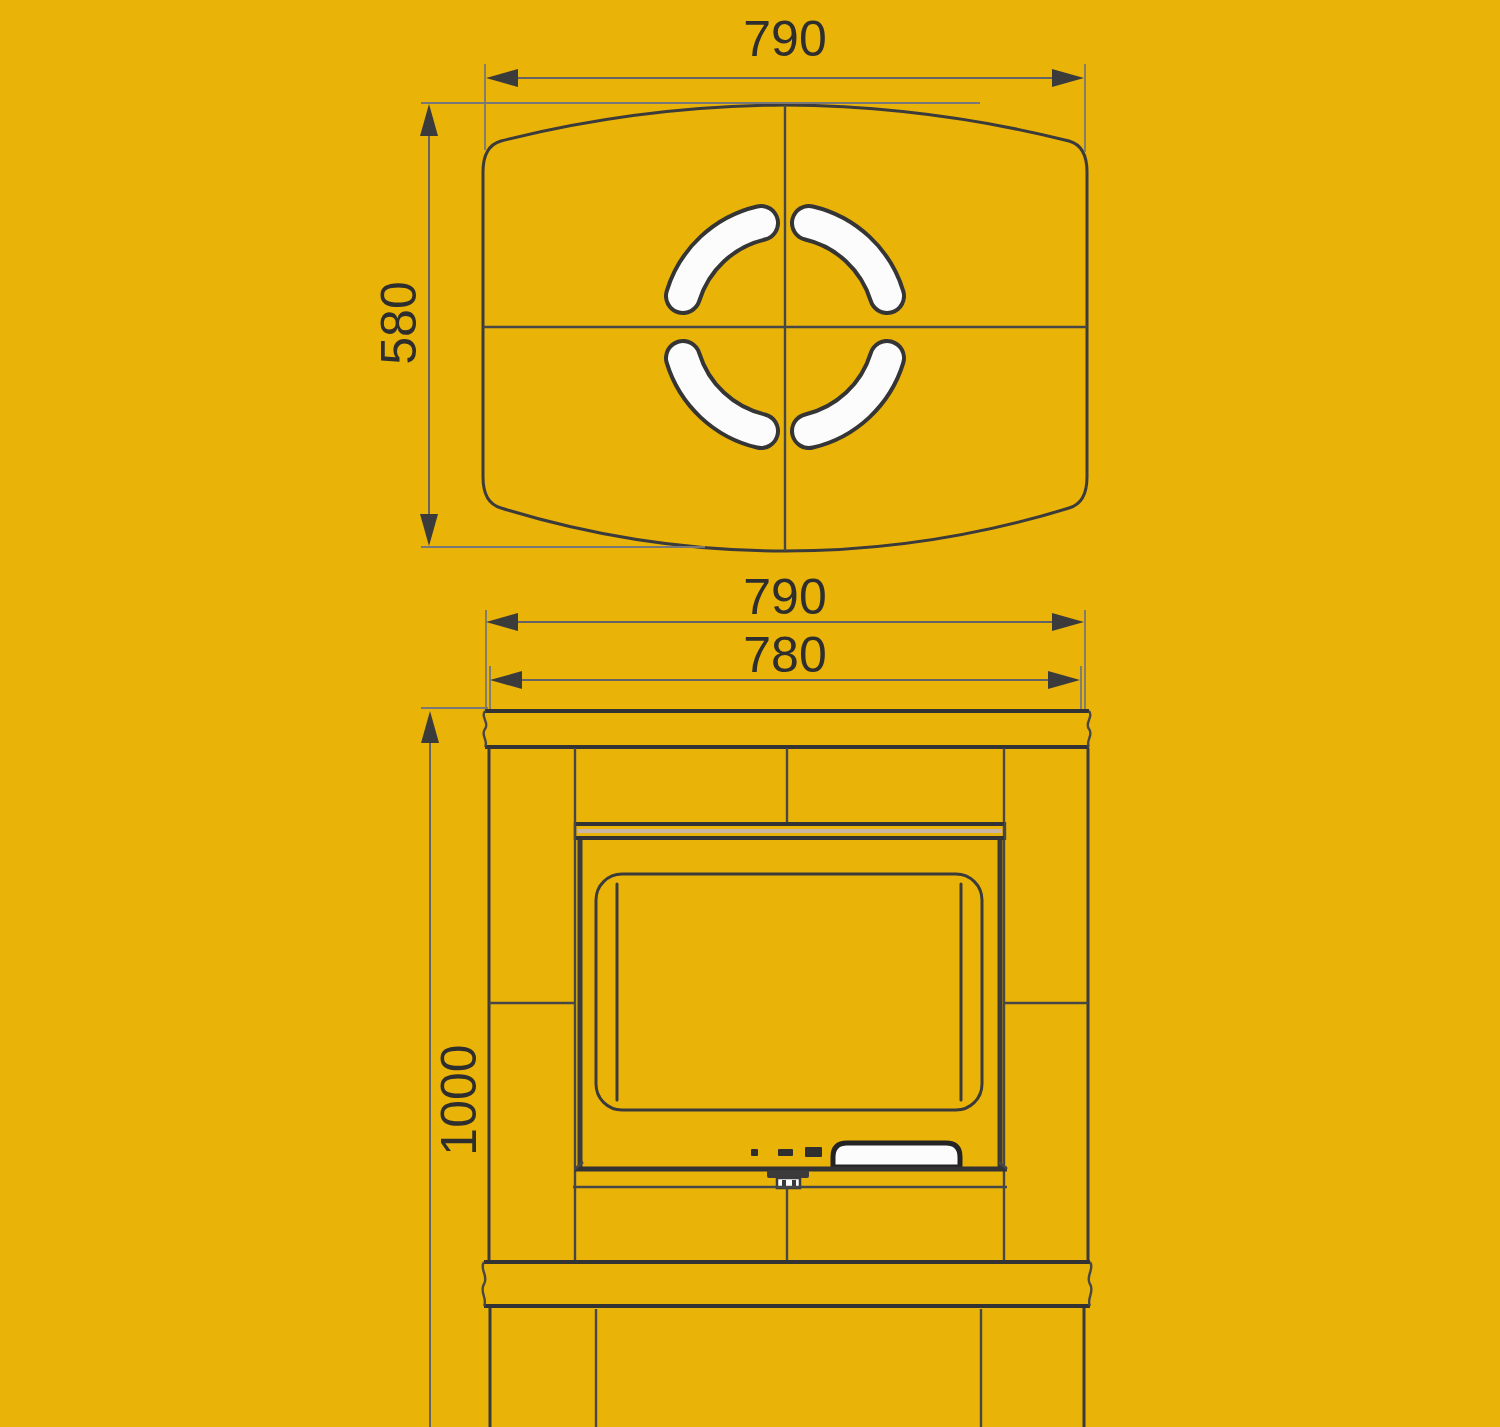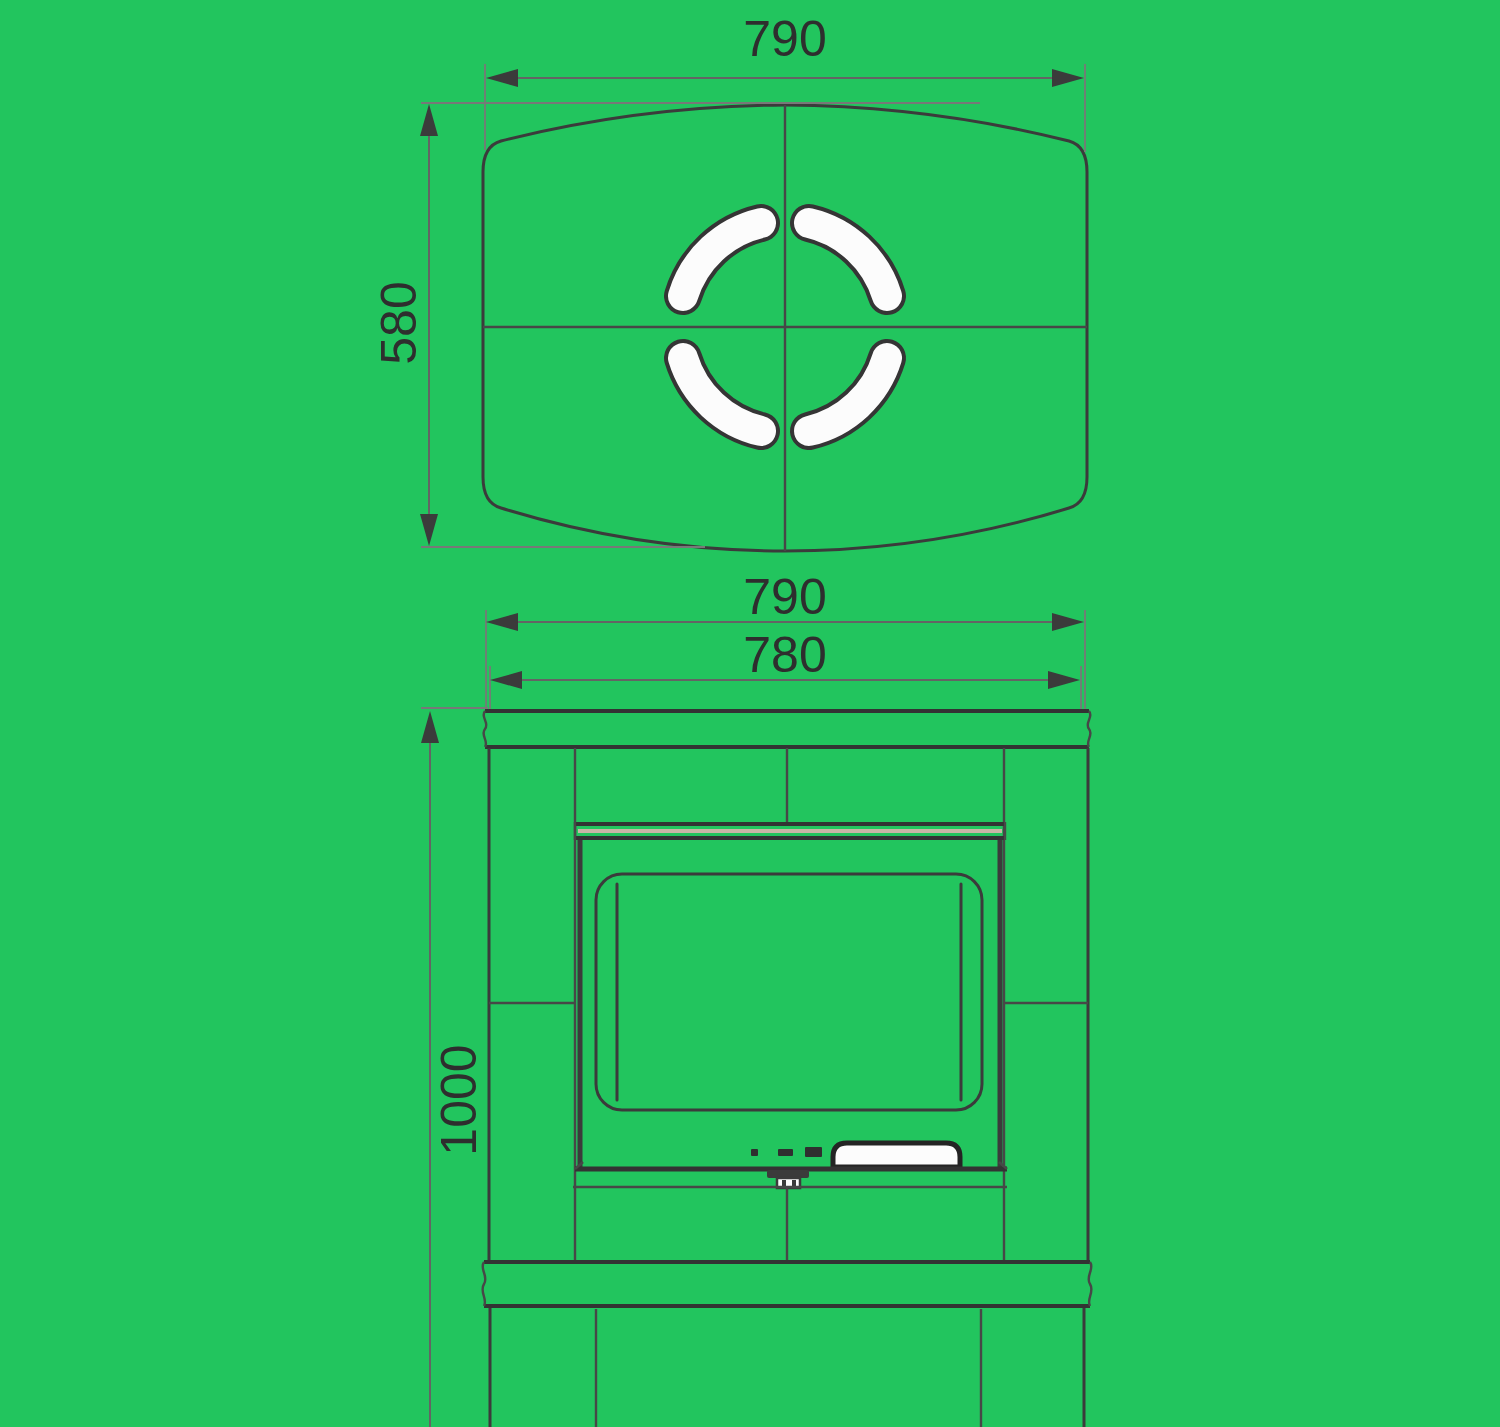--- a/index.html
+++ b/index.html
@@ -1,19 +1,19 @@
 <!DOCTYPE html>
 <html><head>
 <meta charset="utf-8">
 <style>
   html,body{margin:0;padding:0;background:#ffffff;}
   .canvas{
     position:relative;
     width:1500px;height:1427px;
-    background:#22c55e;
+    background:#eab308;
     overflow:hidden;
     font-family:"Liberation Sans", sans-serif;
   }
   svg{position:absolute;left:0;top:0;}
   .outline{fill:none;stroke:#3b3b3b;stroke-width:3;}
   .thin{fill:none;stroke:#474747;stroke-width:2.4;}
   .thick{fill:none;stroke:#333333;stroke-width:4;}
   .dim{fill:none;stroke:#646464;stroke-width:2;}
   .ext{fill:none;stroke:#787878;stroke-width:1.8;}
   .arrow{fill:#3b3b3b;stroke:none;}

